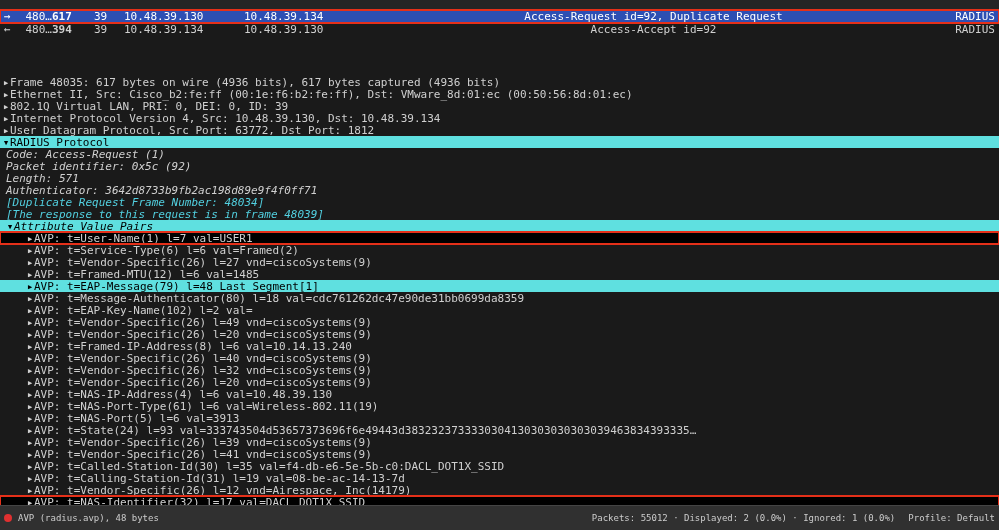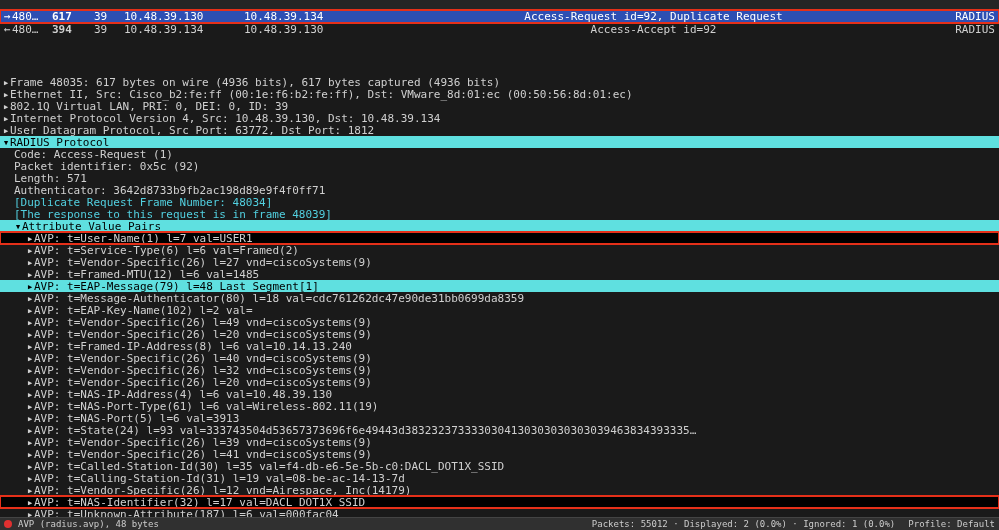--- a/index.html
+++ b/index.html
@@ -36,21 +36,21 @@
   }
   .packet-row.selected {
     background: #2d4fb3;
     color: #fff;
   }
   .packet-row.hl-red {
     outline: 2px solid #e53019;
     outline-offset: -1px;
   }
   .packet-row .arrow { width: 8px; }
-  .col-no   { width: 40px; }
+  .col-no   { width: 40px; text-align: right; }
   .col-time { width: 42px; font-weight: bold; }
   .col-id   { width: 30px; text-align: left; }
   .col-src  { width: 120px; }
   .col-dst  { width: 150px; }
   .col-info { flex: 1; text-align: center; }
   .col-proto{ width: 82px; text-align: right; }
 
   
   .details {
     margin-top: 40px;
@@ -59,21 +59,21 @@
     line-height: 13px;
   }
   .tree-row {
     display: flex;
     align-items: center;
     white-space: pre;
     height: 12px;
   }
   .tree-row .tw { display: inline-block; color: #d0d0d0; width: 8px; text-align: center; }
   .tree-row.depth0 { padding-left: 2px; }
-  .tree-row.depth1 { padding-left: 14px; }
+  .tree-row.depth1 { padding-left: 6px; font-style: italic; }
   .tree-row.depth2 { padding-left: 26px; }
 
   .cyan-bg { background: #5fe0e0; color: #000; }
   .cyan-txt { color: #52d0e0; }
   .hl-red-box {
     outline: 2px solid #e53019;
     outline-offset: -1px;
   }
   .sel-black { background: #000; }
 
@@ -82,21 +82,21 @@
     position: absolute;
     bottom: 0;
     left: 0;
     right: 0;
     height: 13px;
     background: #303030;
     display: flex;
     align-items: center;
     font-size: 9px;
     color: #ccc;
-    padding: 0 4px;
+    padding: 12px 4px;
     border-top: 1px solid #444;
   }
   .status-dot {
     width: 8px; height: 8px; border-radius: 50%;
     background: #e03030; margin-right: 6px;
   }
   .statusbar .left { flex: 1; }
   .statusbar .mid { }
   .statusbar .right { margin-left: 13px; }
 </style>

